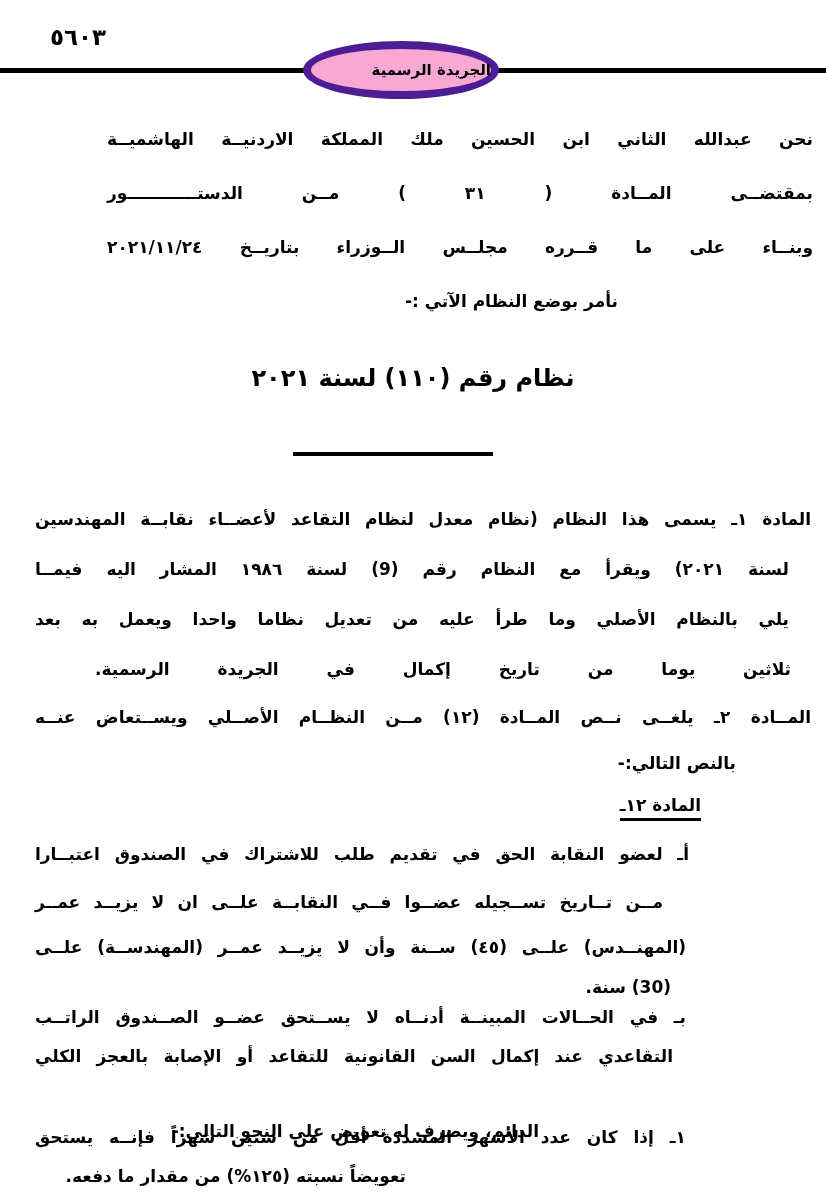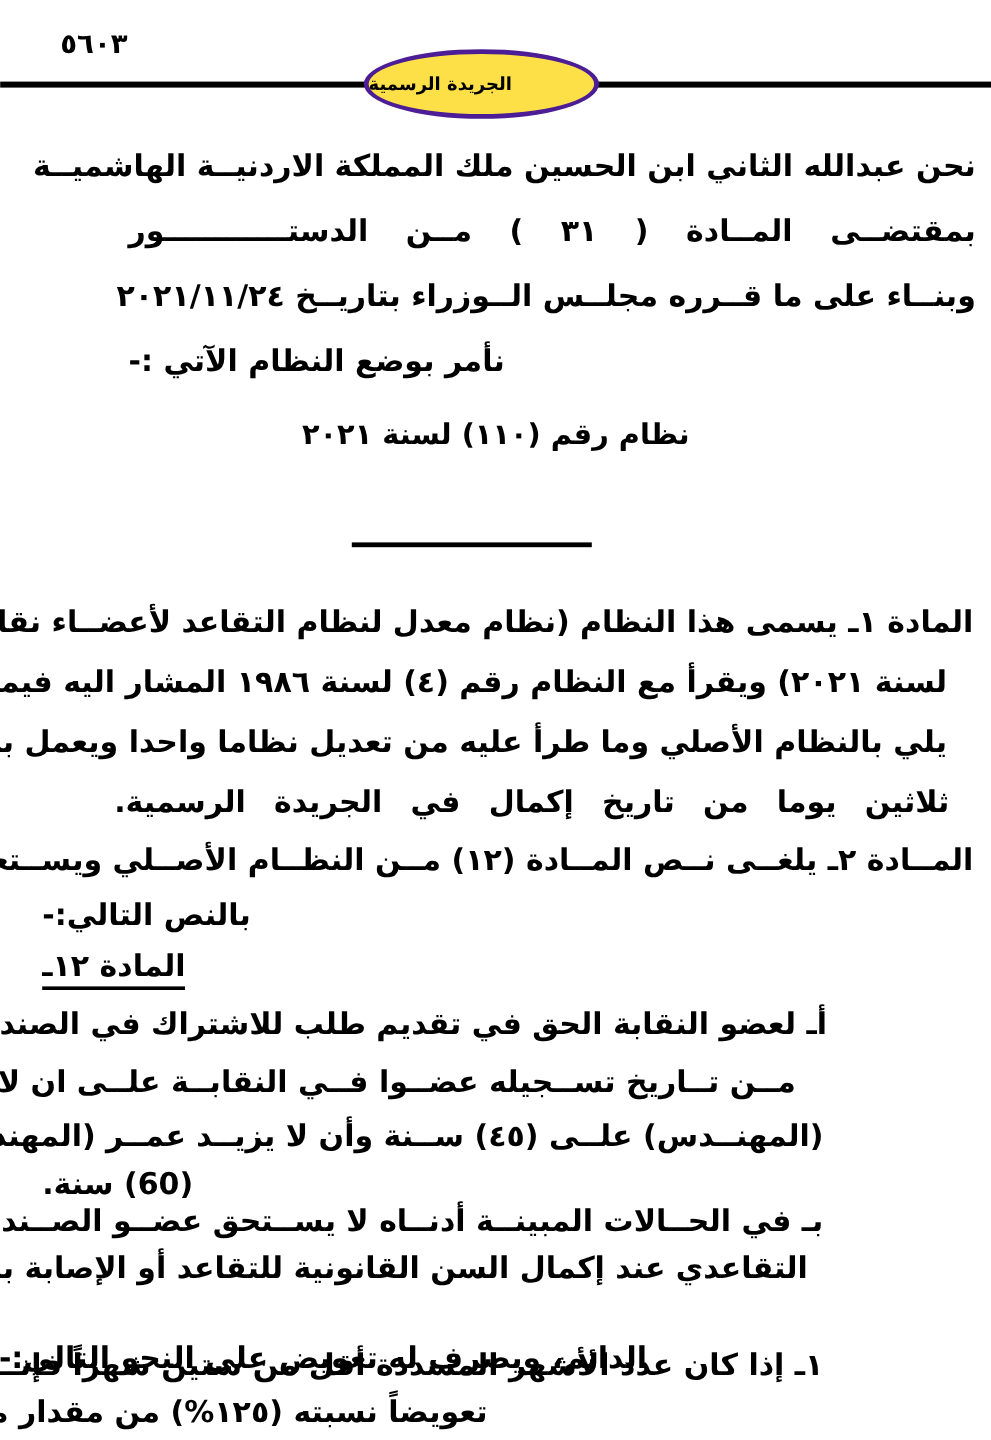--- a/index.html
+++ b/index.html
@@ -30,49 +30,49 @@
     width: 826px;
     height: 5px;
     background: #000000;
   }
   .gazette-badge {
     position: absolute;
     top: 41px;
     left: 303px;
     width: 196px;
     height: 58px;
-    background: #fde047;
-    border: 4px solid #4c1d95;
+    background: #f9a8d4;
+    border: 8px solid #4c1d95;
     border-radius: 50%;
     display: flex;
     align-items: center;
-    justify-content: flex-end;
+    justify-content: flex-start;
     box-sizing: border-box;
     z-index: 2;
   }
   .gazette-badge .badge-text { font-size: 15px; }
 
   
   .blk { position: absolute; }
   .line {
-    font-size: 25px;
+    font-size: 17px;
     white-space: nowrap;
     overflow: visible;
   }
   .just { text-align: justify; text-align-last: justify; }
-  .rgt  { text-align: left; }
+  .rgt  { text-align: right; }
   .ctr  { text-align: center; }
 
   
   .preamble { top: 112px; right: 13px; width: 706px; }
   .preamble .line { line-height: 54px; height: 54px; }
   .preamble .l4 { padding-right: 195px; }
 
   
-  .titles { top: 336px; left: 0; width: 826px; }
+  .titles { top: 352px; left: 0; width: 826px; }
   .titles .line { line-height: 52px; height: 52px; font-size: 24px; }
   .title-rule {
     position: absolute;
     top: 452px;
     left: 293px;
     width: 200px;
     height: 4px;
     background: #000000;
   }
 
@@ -127,38 +127,38 @@
     <div class="line rgt l4">نأمر بوضع النظام الآتي :-</div>
   </div>
 
   <div class="blk titles">
     <div class="line ctr">نظام رقم (١١٠) لسنة ٢٠٢١</div>
   </div>
   <div class="title-rule"></div>
 
   <div class="blk article1">
     <div class="line just l1">المادة ١ـ يسمى هذا النظام (نظام معدل لنظام التقاعد لأعضــاء نقابــة المهندسين</div>
-    <div class="line just l2">لسنة ٢٠٢١) ويقرأ مع النظام رقم (٤) لسنة ١٩٨٦ المشار اليه فيمــا</div>
+    <div class="line just l2">لسنة ٢٠٢١) ويقرأ مع النظام رقم (9) لسنة ١٩٨٦ المشار اليه فيمــا</div>
     <div class="line just l3">يلي بالنظام الأصلي وما طرأ عليه من تعديل نظاما واحدا ويعمل به بعد</div>
     <div class="line just l4">ثلاثين يوما من تاريخ إكمال في الجريدة الرسمية.</div>
   </div>
 
   <div class="blk article2">
     <div class="line just l1">المــادة ٢ـ يلغــى نــص المــادة (١٢) مــن النظــام الأصــلي ويســتعاض عنــه</div>
     <div class="line rgt l2">بالنص التالي:-</div>
     <div class="line rgt l3">
       <span class="underline-span">المادة ١٢ـ</span>
     </div>
   </div>
 
   <div class="blk item-a">
     <div class="line just l1">أـ لعضو النقابة الحق في تقديم طلب للاشتراك في الصندوق اعتبــارا</div>
     <div class="line just l2">مــن تــاريخ تســجيله عضــوا فــي النقابــة علــى ان لا يزيــد عمــر</div>
     <div class="line just l3">(المهنــدس) علــى (٤٥) ســنة وأن لا يزيــد عمــر (المهندســة) علــى</div>
-    <div class="line rgt l4">(60) سنة.</div>
+    <div class="line rgt l4">(30) سنة.</div>
   </div>
 
   <div class="blk item-b">
     <div class="line just l1">بـ في الحــالات المبينــة أدنــاه لا يســتحق عضــو الصــندوق الراتــب</div>
     <div class="line just l2">التقاعدي عند إكمال السن القانونية للتقاعد أو الإصابة بالعجز الكلي</div>
     <div class="line rgt l3">الدائم، ويصرف له تعويض على النحو التالي:-</div>
   </div>
 
   <div class="blk item-1">
     <div class="line just l1">١ـ إذا كان عدد الأشهر المسددة أقل من ستين شهراً فإنــه يستحق</div>

